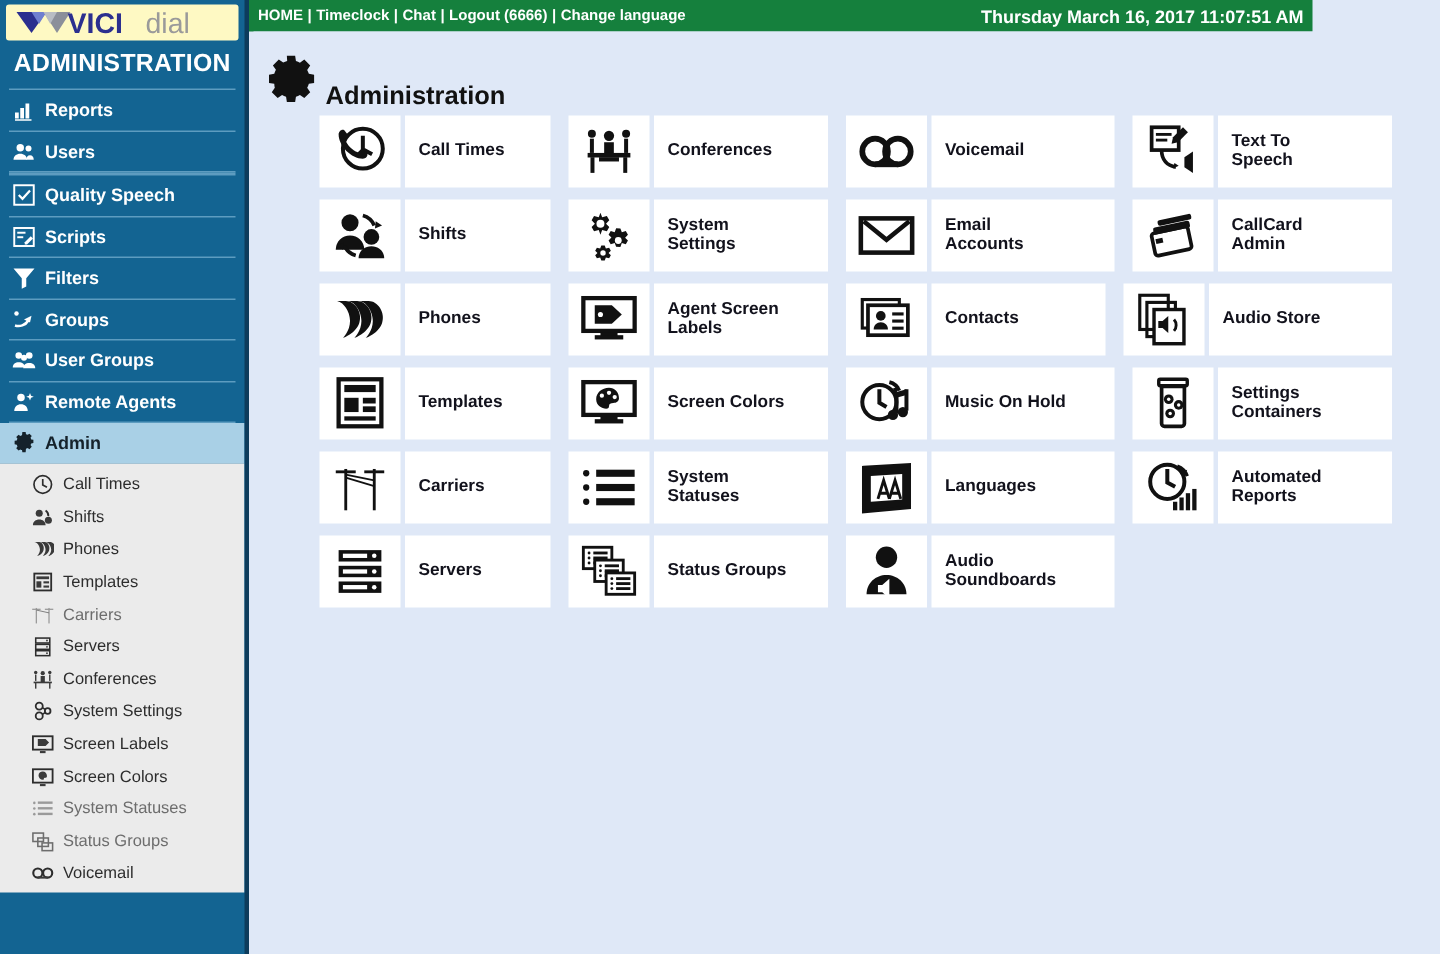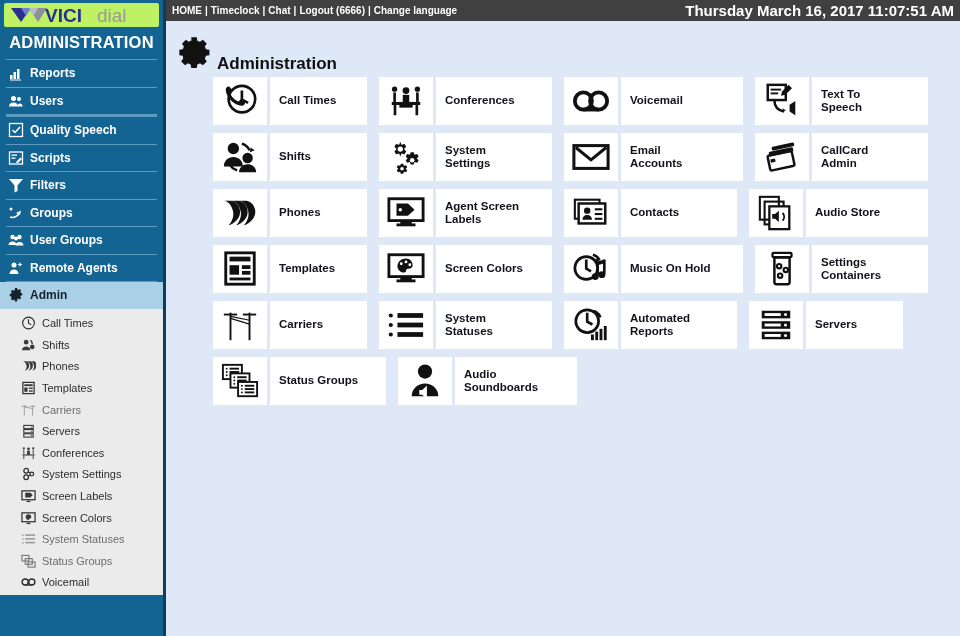--- a/index.html
+++ b/index.html
@@ -5,42 +5,42 @@
   * { box-sizing: border-box; margin: 0; padding: 0; }
   html, body {
     width: 960px; height: 636px;
     overflow: hidden;
     font-family: "Liberation Sans", sans-serif;
     background: #dfe8f7;
   }
 
   
   #topbar {
-    position: absolute; left: 166px; top: 0; width: 794px; height: 21px;
-    background: #404040;
+    position: absolute; left: 166px; top: 0; width: 709px; height: 21px;
+    background: #15803d;
     display: flex; align-items: center; justify-content: space-between;
     padding: 0 6px 0 6px;
   }
   #topnav { display: flex; align-items: center; gap: 0; }
   #topnav .tl {
     color: #ffffff; font-size: 10px; font-weight: bold;
     text-decoration: none; white-space: nowrap;
   }
   #topnav .sep { color: #ffffff; font-size: 10px; font-weight: bold; padding: 0 3px; }
-  #clock { color: #ffffff; font-size: 15px; font-weight: bold; white-space: nowrap; }
+  #clock { color: #ffffff; font-size: 12px; font-weight: bold; white-space: nowrap; }
 
   
   #sidebar {
     position: absolute; left: 0; top: 0; width: 166px; height: 636px;
     background: #136492;
     border-right: 3px solid #0d3c5c;
     overflow: hidden;
   }
   #logo {
-    height: 24px; margin: 3px 4px 0 4px; background: #bef264;
+    height: 24px; margin: 3px 4px 0 4px; background: #fef9c3;
     border-radius: 2px; display: flex; align-items: center; padding-left: 5px;
     position: relative; overflow: hidden;
   }
   #logo svg { display: block; }
   #admin-title {
     color: #ffffff; font-size: 16.5px; font-weight: bold; letter-spacing: .2px;
     text-align: center; padding: 6px 0 7px 0;
   }
   .navsep { height: 1px; background: #5d9cc0; margin: 0 6px; }
   .navitem {
@@ -673,20 +673,34 @@
             <circle cx="4" cy="20" r="2.2" fill="#111"></circle>
             <circle cx="4" cy="30" r="2.2" fill="#111"></circle>
             <rect x="11" y="7.5" width="27" height="5" fill="#111"></rect>
             <rect x="11" y="17.5" width="27" height="5" fill="#111"></rect>
             <rect x="11" y="27.5" width="27" height="5" fill="#111"></rect>
           </svg>
         </span>
         <span class="labelbox">
           <span>System
 Statuses</span>
+        </span>
+      </div>
+      <div class="card w-lg">
+        <span class="iconbox">
+          <svg viewBox="0 0 40 40" width="38" height="38">
+            <path d="M4 6l32-2v30l-32 3z" fill="#111"></path>
+            <path d="M9 12l22-1.5v18L9 30z" fill="#fff"></path>
+            <path d="M14 28l4-13 4 13M15.4 24h5.2" stroke="#111" stroke-width="2" fill="none"></path>
+            <path d="M24 28l4-13 4 13M25.4 24h5.2" stroke="#111" stroke-width="2" fill="none" transform="translate(-2,0)"></path>
+            <path d="M4 6l32-2v30l-32 3z" fill="none" stroke="#111" stroke-width="2.4"></path>
+          </svg>
+        </span>
+        <span class="labelbox">
+          <span>Languages</span>
         </span>
       </div>
       <div class="card w-md">
         <span class="iconbox">
           <svg viewBox="0 0 40 40" width="38" height="38">
             <circle cx="16" cy="16" r="12" fill="none" stroke="#111" stroke-width="2.8"></circle>
             <path d="M16 7v9.5l5.5 3" fill="none" stroke="#111" stroke-width="2.8"></path>
             <path d="M23 5c4 1.5 6 4 7 7" fill="none" stroke="#111" stroke-width="2.4"></path>
             <path d="M30 7.5l-4.5 1.5 2 4z" fill="#111"></path>
             <rect x="20" y="30" width="3" height="6" fill="#111"></rect>

